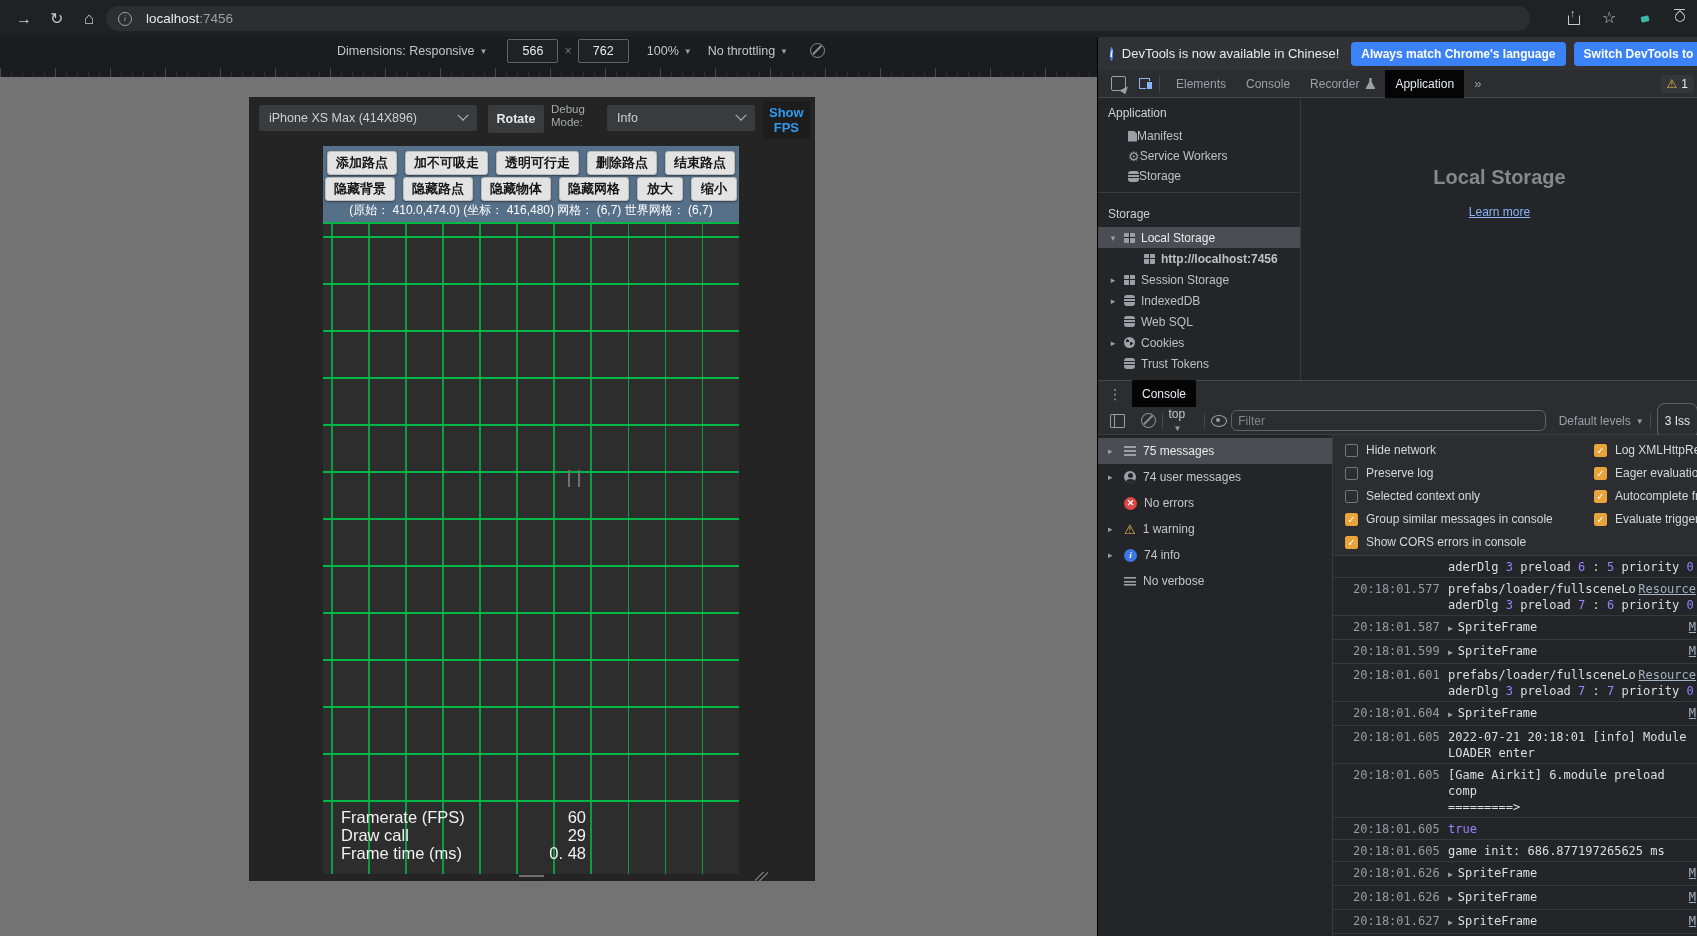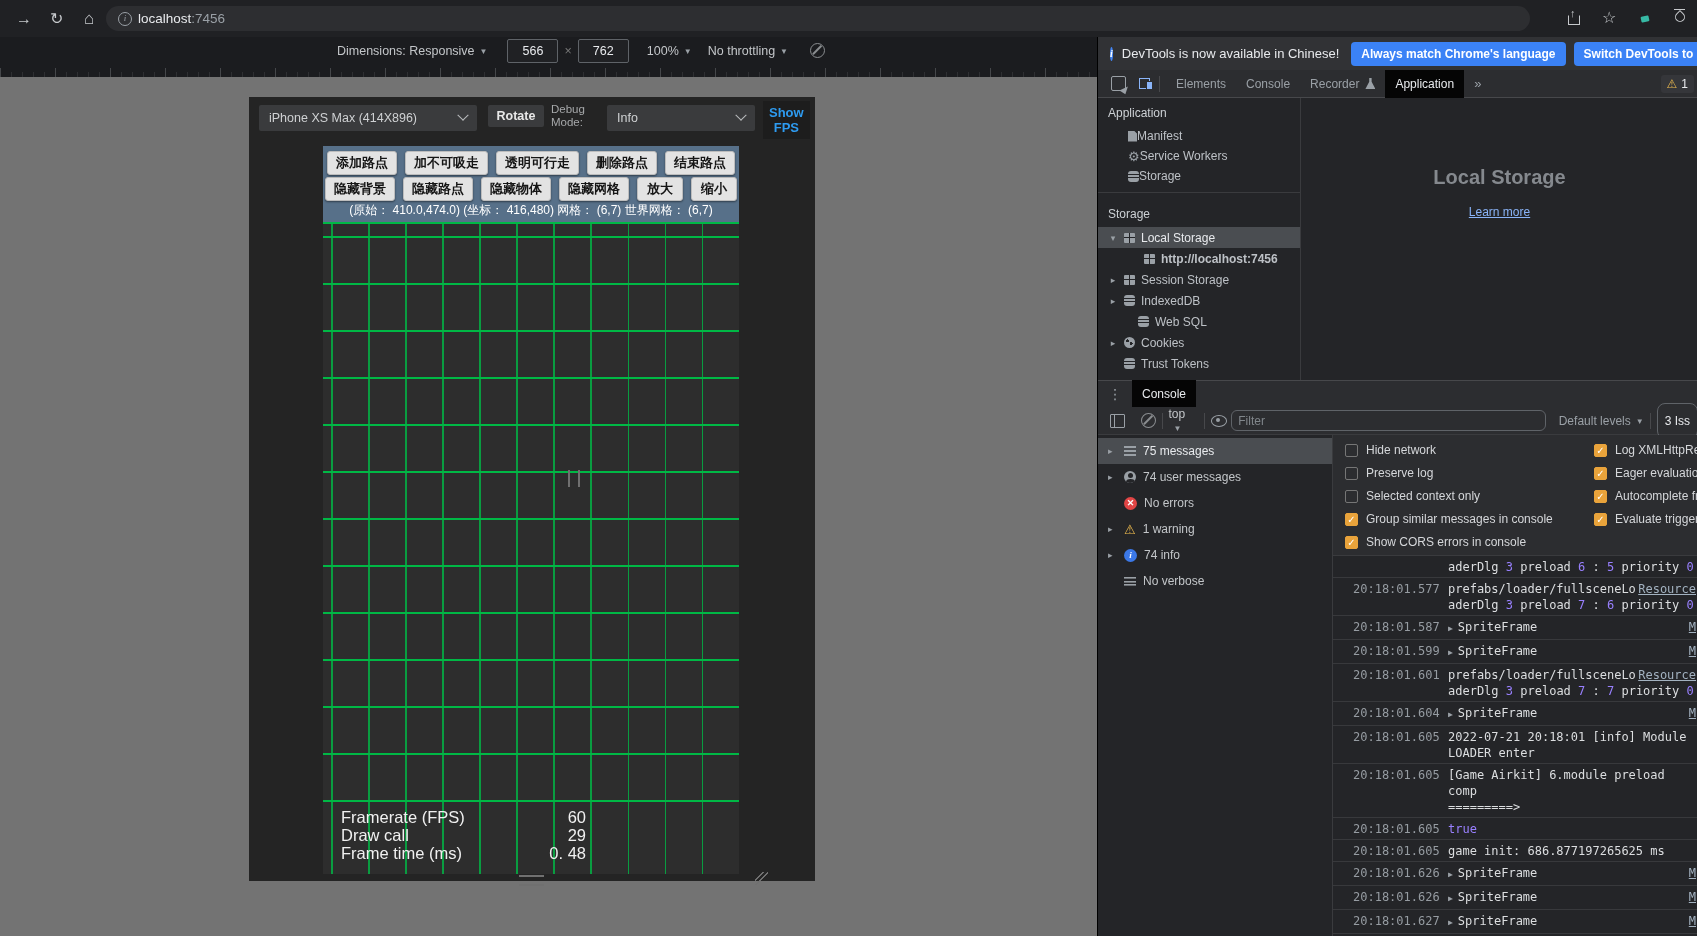--- a/index.html
+++ b/index.html
@@ -6,21 +6,21 @@
   #screen{position:relative;width:1697px;height:936px;overflow:hidden;
     font-family:"Liberation Sans",sans-serif;background:#161616;color:#e8eaed;}
   .abs{position:absolute;}
   
   #topbar{left:0;top:0;width:1697px;height:37px;background:#202124;}
   .tb-ic{color:#c6c9cc;font-size:16px;line-height:37px;}
   #url-pill{left:106px;top:6px;width:1424px;height:25px;background:#2d2e31;border-radius:13px;
     display:flex;align-items:center;padding:0 12px;box-sizing:border-box;}
   .info-circle{width:12px;height:12px;border:1.3px solid #9aa0a6;border-radius:50%;
     font-size:9px;line-height:11px;text-align:center;color:#9aa0a6;font-family:"Liberation Serif",serif;font-style:italic;}
-  #url-text{margin-left:6px;font-size:13.5px;}
+  #url-text{margin-left:14px;font-size:13.5px;}
   #url-text .host{color:#e8eaed;}
   #url-text .port{color:#9aa0a6;}
   .icon-share{position:relative;width:12px;height:13px;}
   .icon-share::before{content:"";position:absolute;left:0;top:4px;width:10px;height:8px;
     border:1.4px solid #c6c9cc;border-top-color:transparent;}
   .icon-share::after{content:"↑";position:absolute;left:2px;top:-4px;color:#c6c9cc;font-size:11px;}
   .icon-star{color:#c6c9cc;font-size:16px;line-height:16px;}
   .icon-ext{width:14px;height:14px;border-radius:3px;background:#203636;position:relative;overflow:hidden;}
   .icon-ext::after{content:"";position:absolute;left:3px;top:5px;width:8px;height:6px;background:#37b9a5;border-radius:1px;transform:rotate(-12deg);}
   .icon-drop{position:relative;width:14px;height:16px;}
@@ -41,21 +41,21 @@
     background-image:repeating-linear-gradient(to right,#45474a 0 1px,transparent 1px 55px),
       repeating-linear-gradient(to right,#2e2f32 0 1px,transparent 1px 11px);
     background-size:100% 9px,100% 5px;background-position:0 4px,0 8px;background-repeat:no-repeat;}
   #page{left:0;top:77px;width:1097px;height:859px;background:#737373;}
   
   #frame{left:249px;top:20px;width:566px;height:784px;background:#242424;}
   .hdr-sel{position:absolute;height:26px;background:#3a3b3d;border-radius:2px;display:flex;align-items:center;
     padding:0 10px;box-sizing:border-box;font-size:12.5px;color:#cfd1d3;}
   .chev{width:7px;height:7px;border-right:1.8px solid #b9bbbd;border-bottom:1.8px solid #b9bbbd;
     transform:rotate(45deg) translate(-2px,-2px);margin-left:auto;}
-  #rotate-btn{position:absolute;height:22px;background:#3a3b3d;border:none;border-radius:2px;color:#e8e8e8;
+  #rotate-btn{position:absolute;height:28px;background:#3a3b3d;border:none;border-radius:2px;color:#e8e8e8;
     font-weight:bold;font-size:12.5px;font-family:"Liberation Sans",sans-serif;}
   #debug-label{position:absolute;font-size:11.5px;color:#a6a8aa;line-height:13px;}
   #show-fps{position:absolute;color:#2e9bf0;font-weight:bold;font-size:13px;text-align:center;line-height:15px;background:#1d1d1d;padding:4px 6px;}
   
   #game{left:74px;top:49px;width:416px;height:728px;}
   #game-toolbar{position:absolute;left:0;top:0;width:416px;height:76px;background:#577089;}
   .gbtn-row{position:absolute;left:0;width:416px;display:flex;justify-content:center;gap:8px;}
   .gbtn{background:#e3e3e3;color:#151515;border:1px solid #bdbdbd;border-radius:3px;font-size:13px;
     font-weight:600;padding:2px 8px;min-width:46px;box-shadow:0 1px 2px rgba(0,0,0,.45);
     font-family:"Liberation Sans",sans-serif;white-space:nowrap;}
@@ -324,21 +324,21 @@
           <div class="tree-item" style="padding-left: 10px;">
             <span class="arr">▸</span>
             <span class="ic ic-table"></span>
             <span>Session Storage</span>
           </div>
           <div class="tree-item" style="padding-left: 10px;">
             <span class="arr">▸</span>
             <span class="ic ic-database"></span>
             <span>IndexedDB</span>
           </div>
-          <div class="tree-item" style="padding-left: 17px; margin-left: 7px;">
+          <div class="tree-item" style="padding-left: 10px;">
             <span class="arr"></span>
             <span class="ic ic-database"></span>
             <span>Web SQL</span>
           </div>
           <div class="tree-item" style="padding-left: 10px;">
             <span class="arr">▸</span>
             <span class="ic ic-cookie"></span>
             <span>Cookies</span>
           </div>
           <div class="tree-item" style="padding-left: 10px;">

